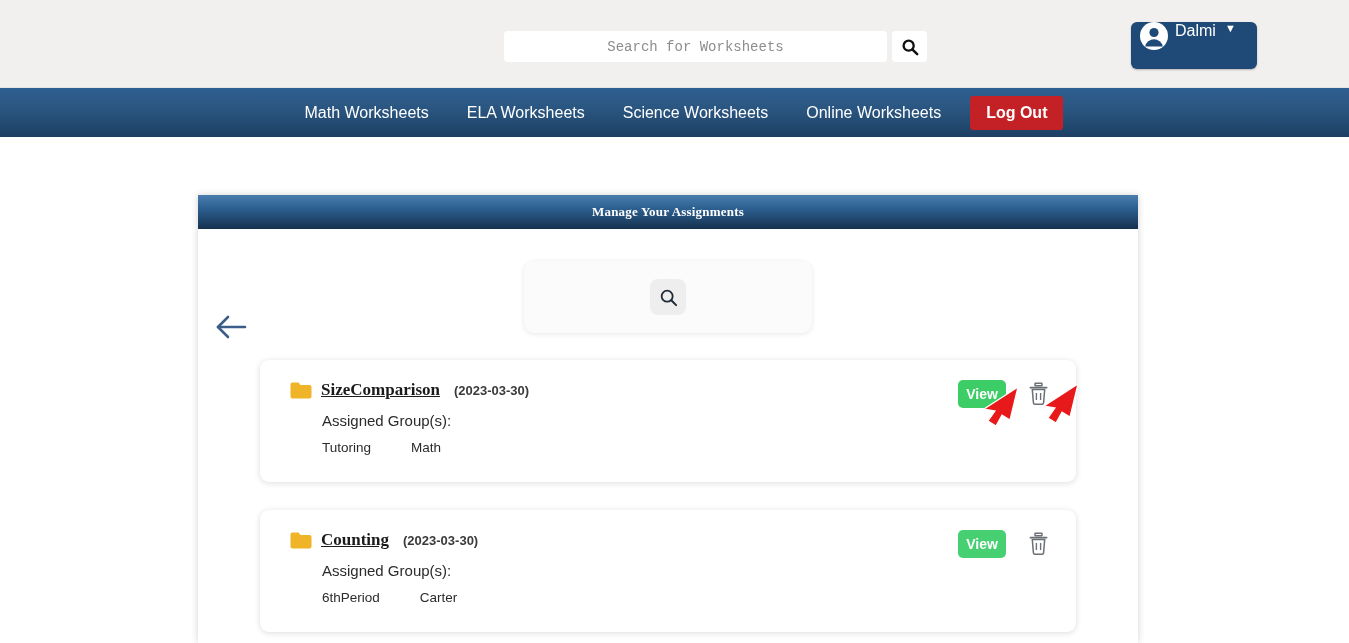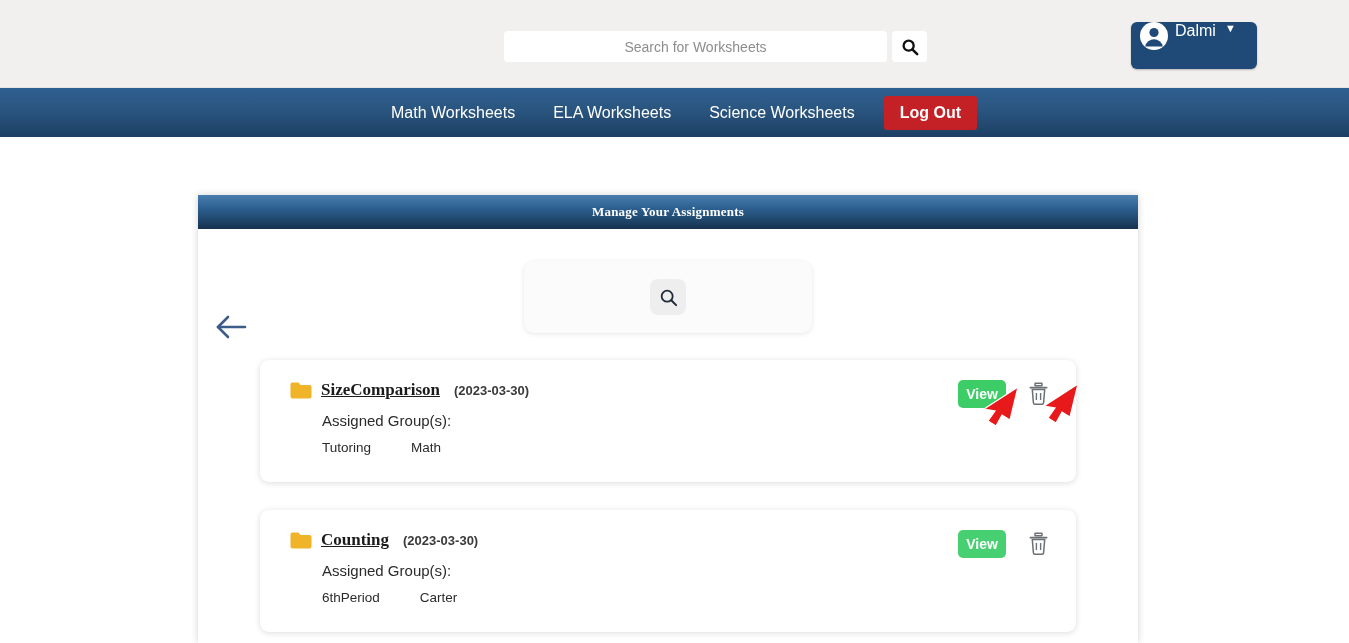--- a/index.html
+++ b/index.html
@@ -53,21 +53,21 @@
     height: 31px;
   }
   .header-search-input {
     width: 383px;
     height: 31px;
     border: none;
     border-radius: 4px;
     background: #ffffff;
     text-align: center;
     font-size: 14px;
-    font-family: Liberation Sans, sans-serif;
+    font-family: Liberation Mono, monospace;
     color: #333;
     outline: none;
     padding: 0 8px;
   }
   .header-search-input::placeholder { color: #8d8d8d; }
   .header-search-btn {
     width: 35px;
     height: 31px;
     margin-left: 5px;
     background: #ffffff;
@@ -300,20 +300,21 @@
     </svg>
     <span class="user-name">Dalmi</span>
     <span class="user-caret">▼</span>
   </button>
 </header>
 
 <nav class="navbar">
   <a class="nav-item">Math Worksheets</a>
   <a class="nav-item">ELA Worksheets</a>
   <a class="nav-item">Science Worksheets</a>
+  <a class="nav-item">Online Worksheets</a>
   <button class="nav-logout">Log Out</button>
 </nav>
 
 <section class="panel">
   <div class="panel-title">Manage Your Assignments</div>
 
   <div class="panel-body">
 
     <button class="back-arrow">
       <svg width="38" height="28" viewBox="0 0 38 28">

